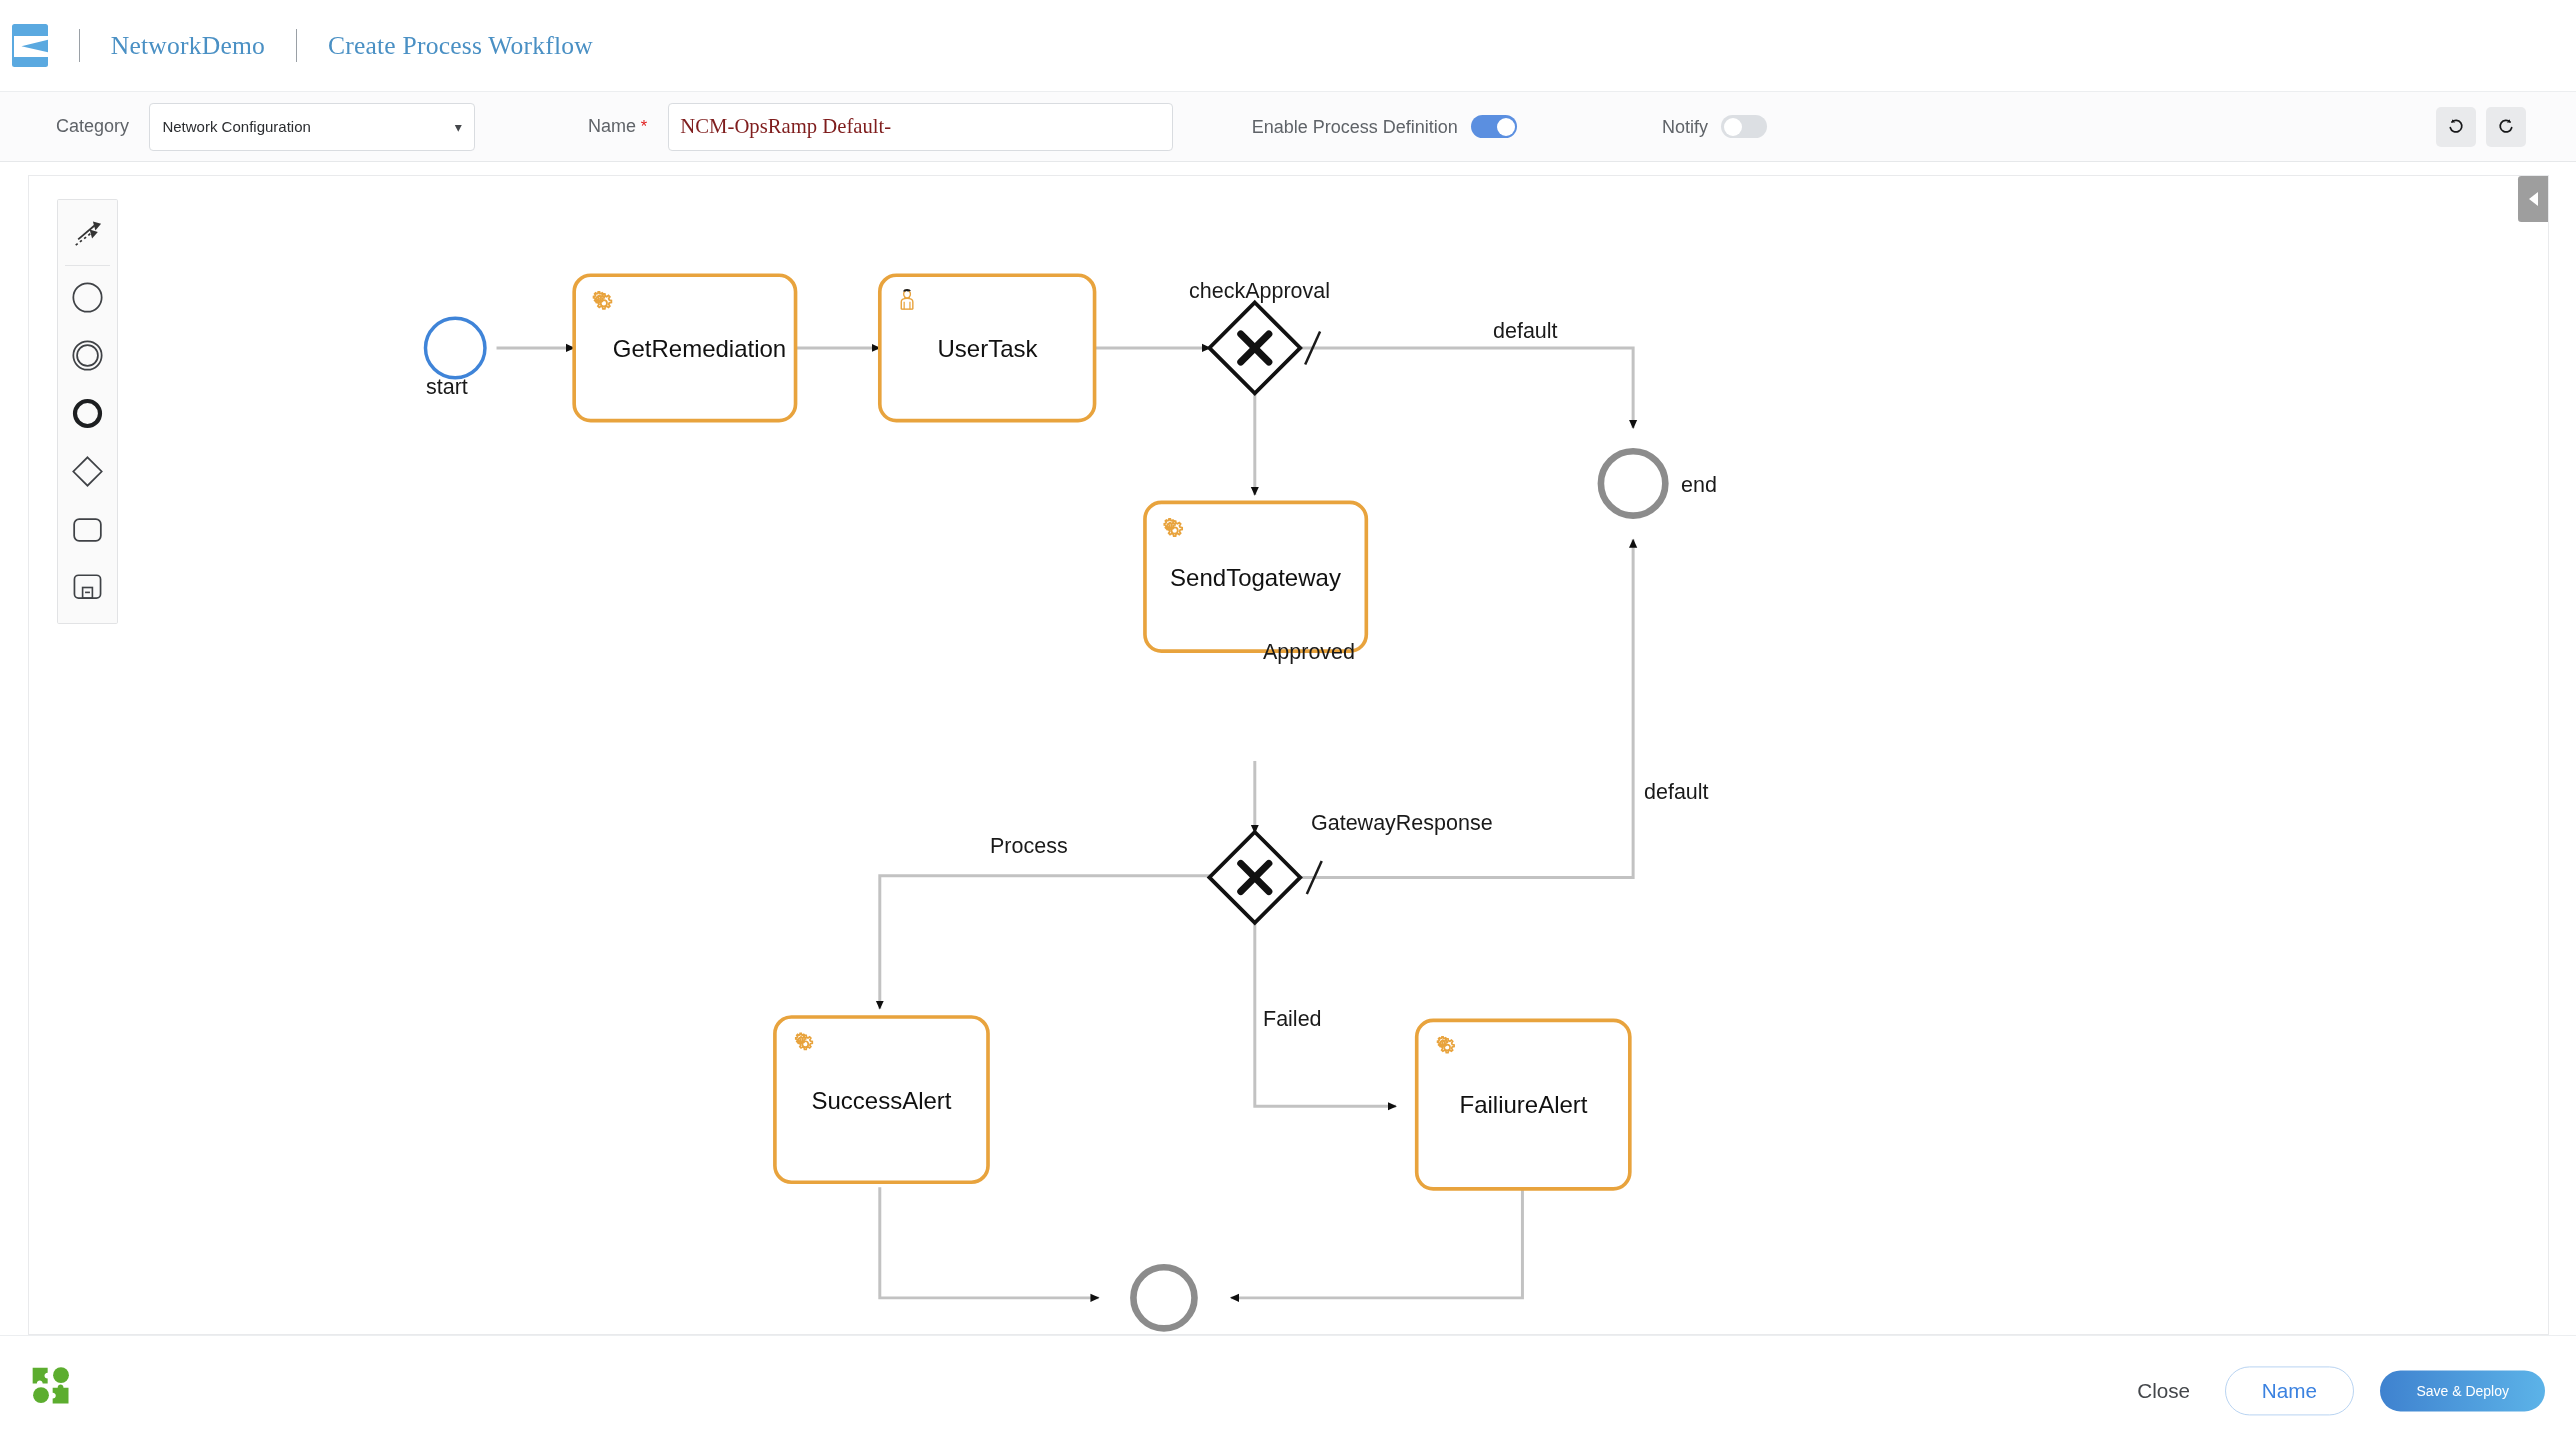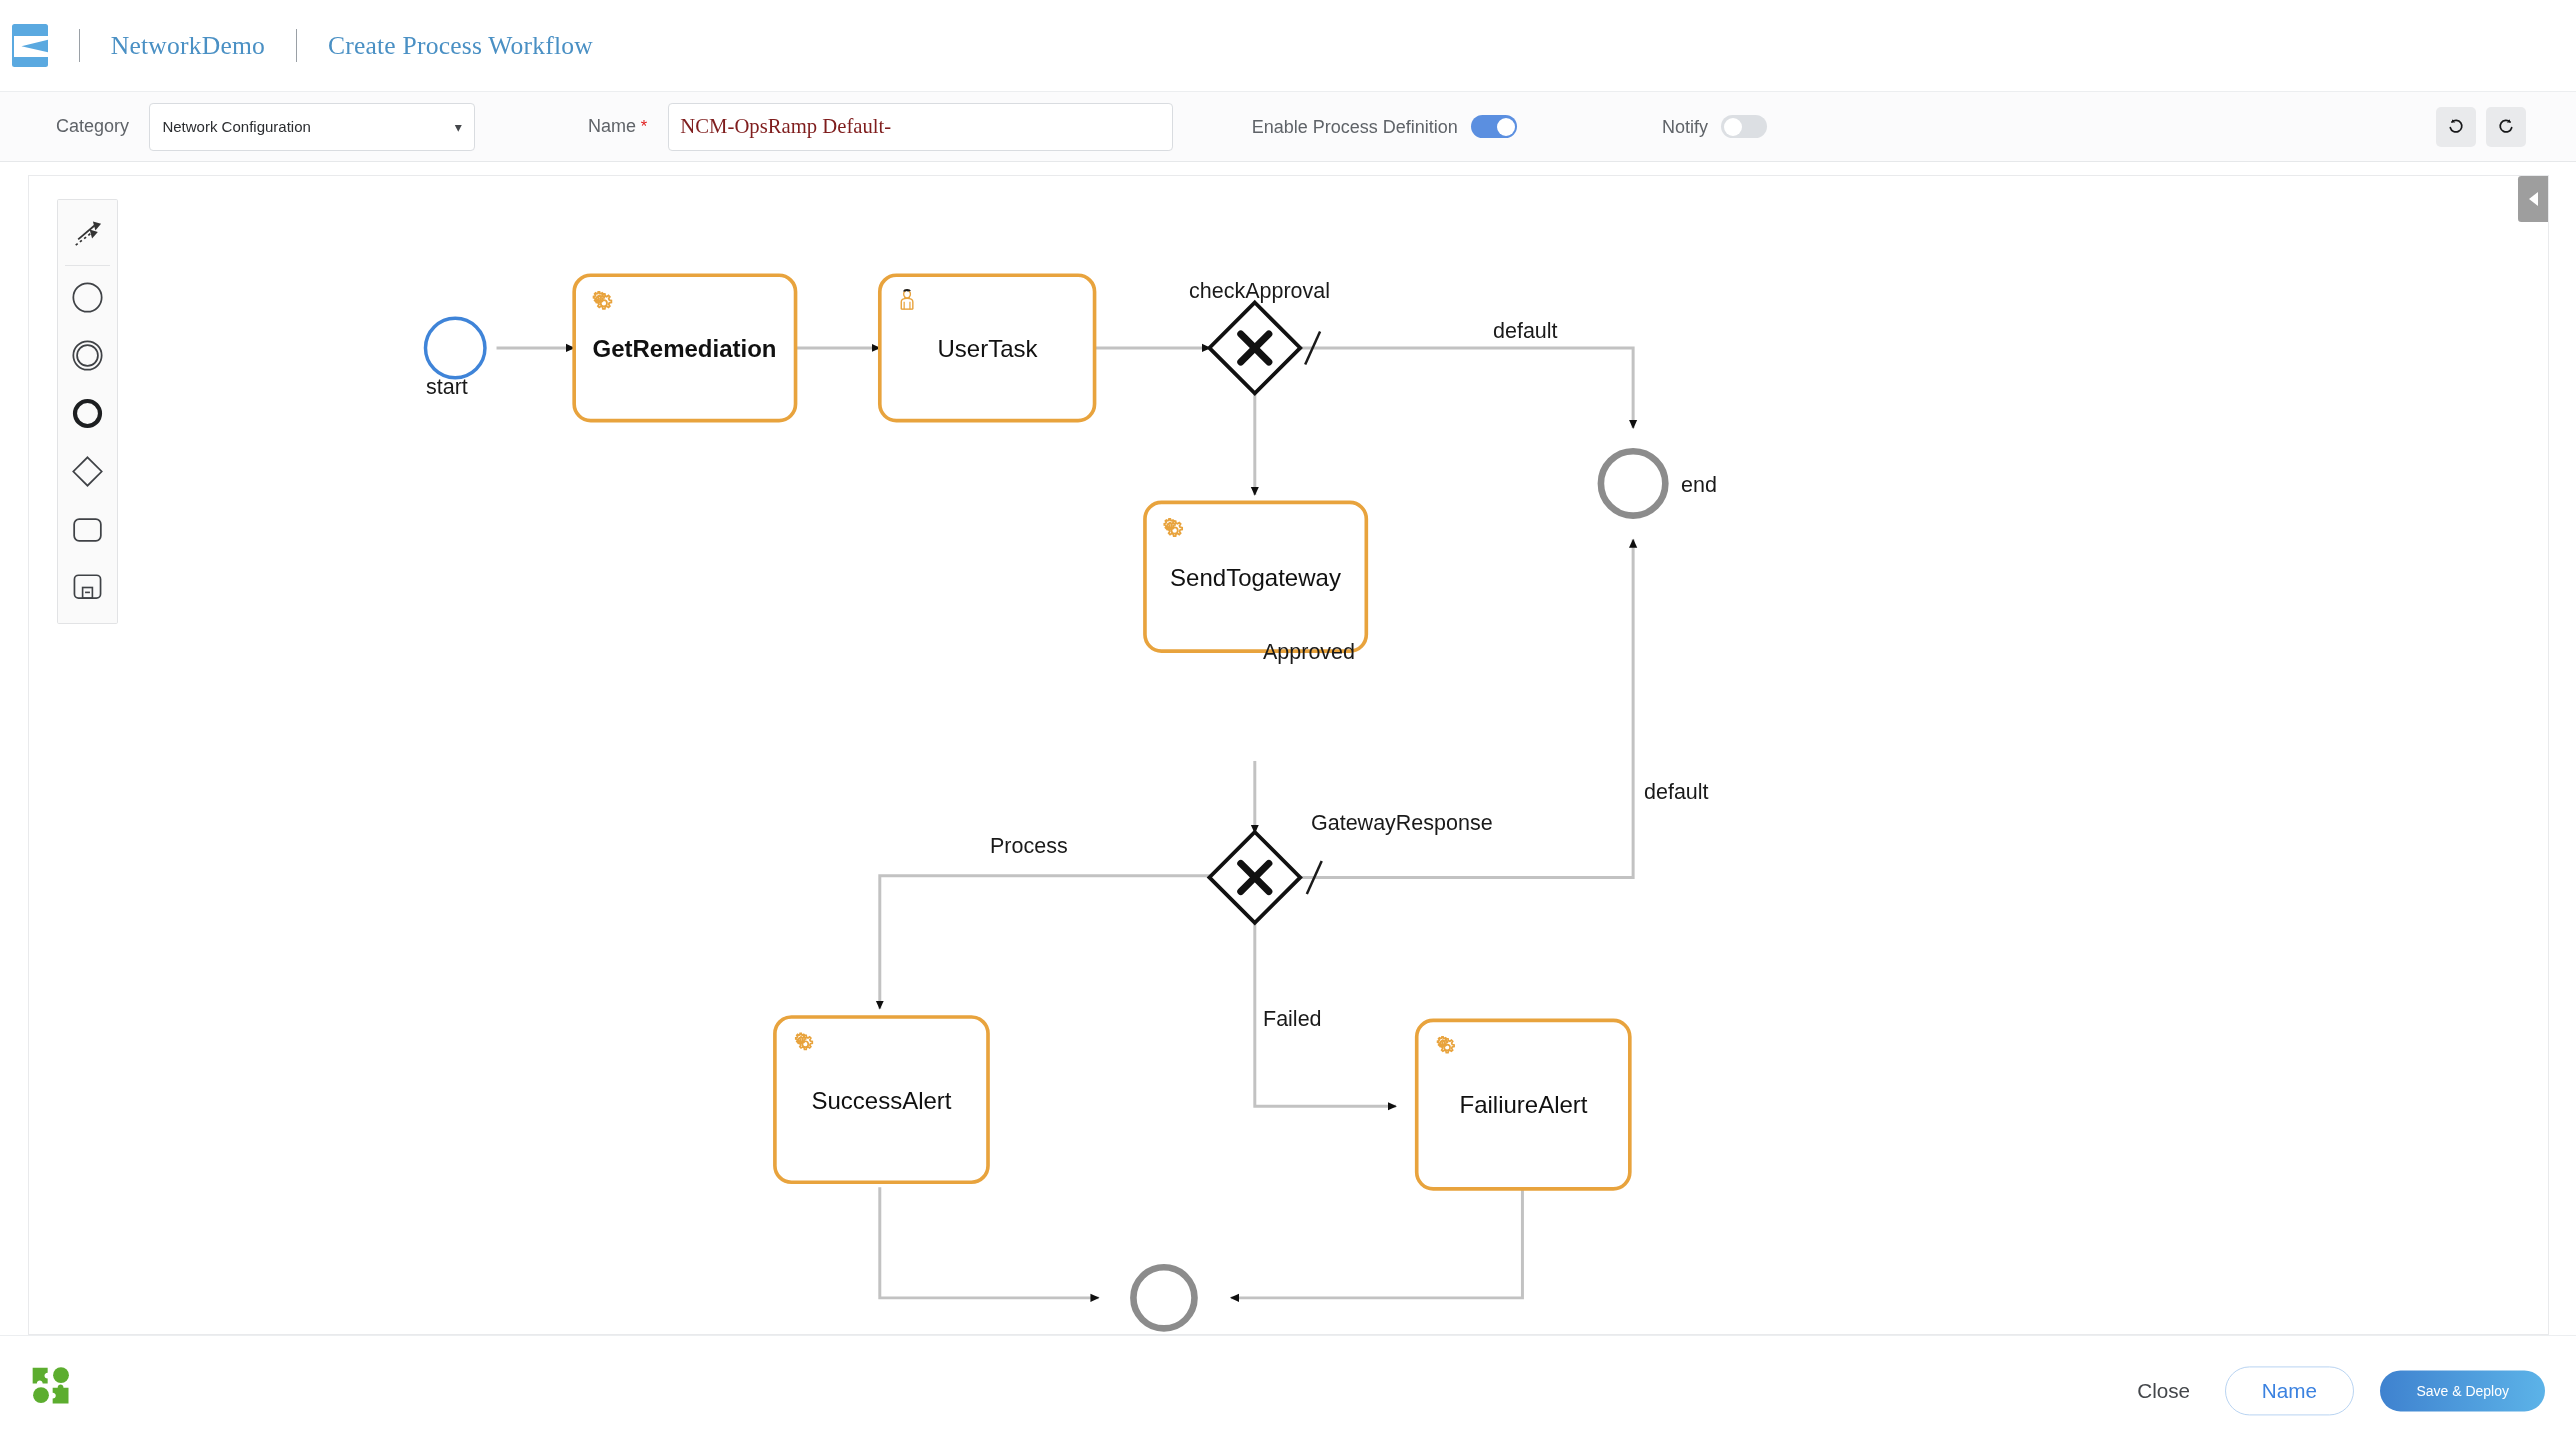--- a/index.html
+++ b/index.html
@@ -448,21 +448,21 @@
           <circle cx="11" cy="11" r="2.6"></circle>
           <path d="M6.3 1.4 l1.1 0 .25 1.2 .9 .37 1.05-.68 .8 .8-.68 1.05 .37 .9 1.2 .25 0 1.1-1.2 .25-.37 .9 .68 1.05-.8 .8-1.05-.68-.9 .37-.25 1.2-1.1 0-.25-1.2-.9-.37-1.05 .68-.8-.8 .68-1.05-.37-.9-1.2-.25 0-1.1 1.2-.25 .37-.9-.68-1.05 .8-.8 1.05 .68 .9-.37z"></path>
           <circle cx="6.85" cy="6.85" r="1.8"></circle>
         </g>
       </g>
 
       <circle cx="1374" cy="1358" r="37" fill="#ffffff" stroke="#8c8c8c" stroke-width="8"></circle>
     </svg>
 
     <div class="dlabel" style="left:397px; top:198px;">start</div>
-    <div class="node-name" style="left:545px; top:159px; width:221px;font-weight:bold;">GetRemediation</div>
+    <div class="node-name" style="left:560px; top:159px; width:221px;">GetRemediation</div>
     <div class="node-name" style="left:851px; top:159px; width:215px;">UserTask</div>
     <div class="dlabel" style="left:1160px; top:102px;">checkApproval</div>
     <div class="dlabel" style="left:1652px; top:296px;">end</div>
     <div class="node-name" style="left:1116px; top:388px; width:221px;">SendTogateway</div>
     <div class="dlabel wrap" style="left:1282px; top:634px; width:126px;">GatewayResponse</div>
     <div class="node-name" style="left:746px; top:911px; width:213px;">SuccessAlert</div>
     <div class="node-name" style="left:1388px; top:915px; width:213px;">FailiureAlert</div>
 
     <div class="dlabel" style="left:1464px; top:142px;">default</div>
     <div class="dlabel" style="left:1234px; top:463px;">Approved</div>

